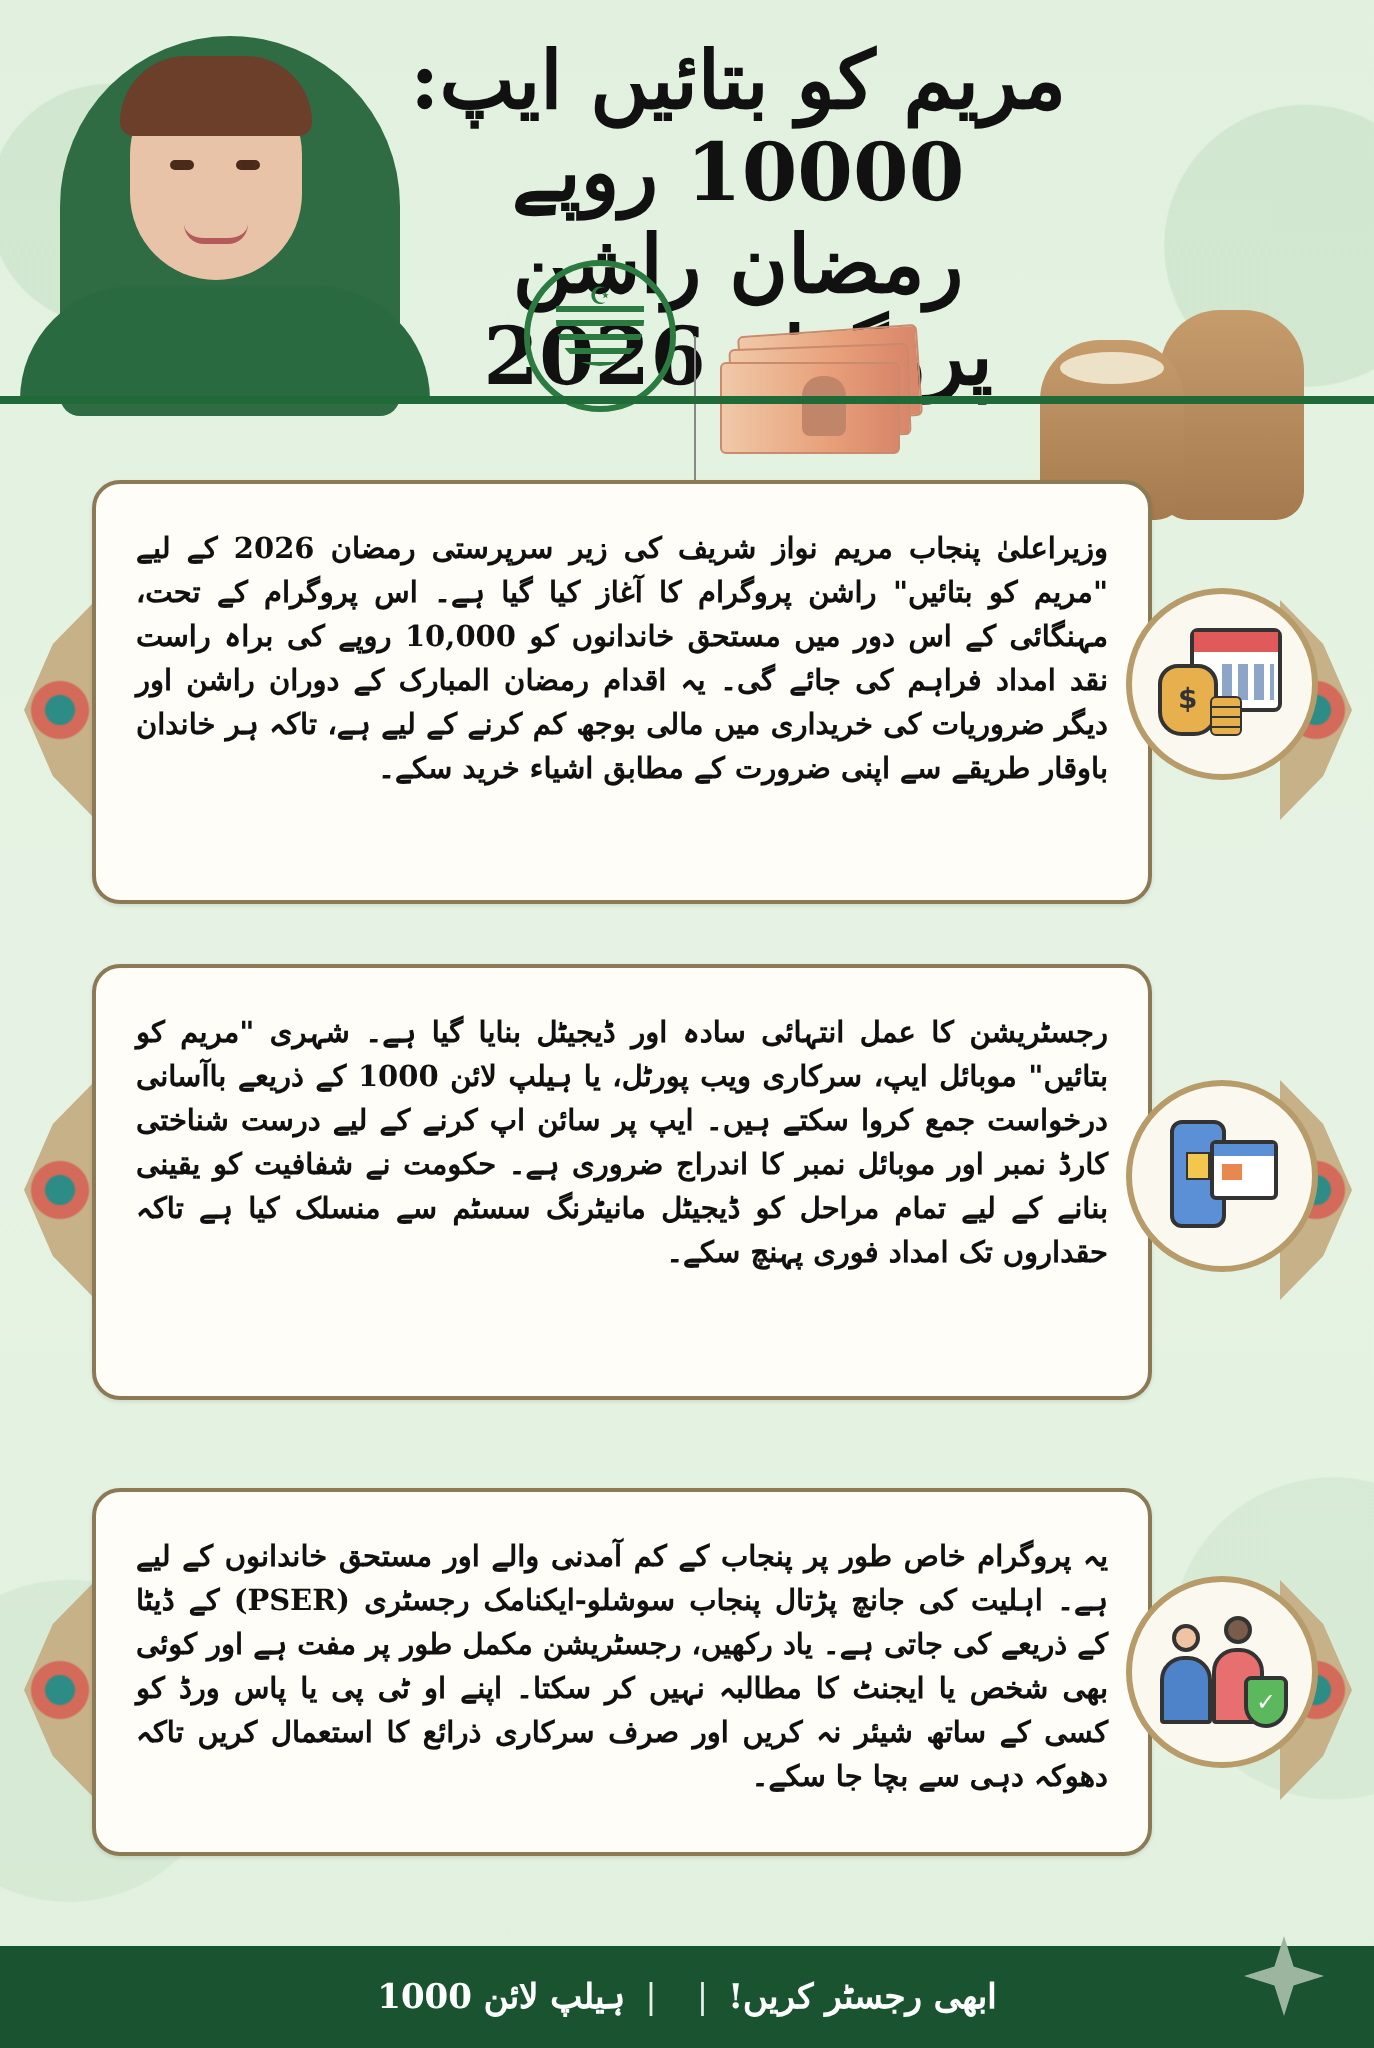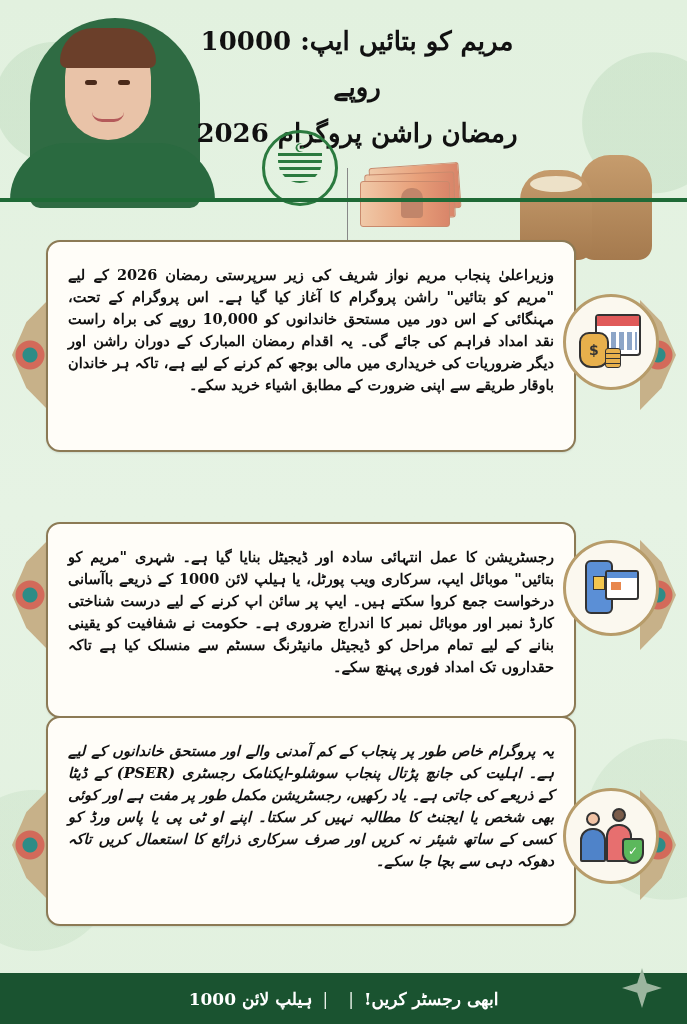--- a/index.html
+++ b/index.html
@@ -39,24 +39,24 @@
   }
   .portrait .eye { position: absolute; top: 72px; width: 12px; height: 5px; background: #4a2a1a; border-radius: 6px; }
   .portrait .eye.l { left: 75px; }
   .portrait .eye.r { left: 108px; }
   .portrait .smile { position: absolute; left: 82px; top: 104px; width: 32px; height: 10px; border-bottom: 3px solid #b45a5a; border-radius: 0 0 16px 16px; }
   .portrait .dress {
     position: absolute; left: 0; top: 135px; width: 205px; height: 57px;
     background: #2a6a40; border-radius: 60px 60px 0 0;
   }
   .title {
-    position: absolute; right: 150px; top: 18px; width: 360px;
+    position: absolute; right: 138px; top: 18px; width: 360px;
     direction: rtl; text-align: center;
     font-family: "DejaVu Serif", serif; font-weight: bold;
-    color: #111; font-size: 26px; line-height: 46px;
+    color: #111; font-size: 40px; line-height: 46px;
   }
   .emblem {
     position: absolute; left: 262px; top: 130px; width: 76px; height: 76px;
     border: 3px solid #2b7a3f; border-radius: 50%;
     display: flex; align-items: center; justify-content: center;
   }
   .emblem .waves { width: 44px; height: 30px;
     background: repeating-linear-gradient(180deg, #2b7a3f 0 3px, transparent 3px 7px);
     border-radius: 0 0 22px 22px; }
   .emblem .moon { position: absolute; top: 8px; font-size: 12px; color: #2b7a3f; }
@@ -195,33 +195,33 @@
       <div class="cal"></div>
       <div class="bag">
           <span>$</span>
         </div>
       <div class="coins"></div>
     </div>
   </div>
 
   <div class="orn left" style="top:540px;"></div>
   <div class="orn right" style="top:540px;"></div>
-  <div class="card" style="top:482px; height:196px;margin-top:40px;">
+  <div class="card" style="top:482px; height:218px;">
     <div class="text">رجسٹریشن کا عمل انتہائی سادہ اور ڈیجیٹل بنایا گیا ہے۔ شہری "مریم کو بتائیں" موبائل ایپ، سرکاری ویب پورٹل، یا ہیلپ لائن 1000 کے ذریعے باآسانی درخواست جمع کروا سکتے ہیں۔ ایپ پر سائن اپ کرنے کے لیے درست شناختی کارڈ نمبر اور موبائل نمبر کا اندراج ضروری ہے۔ حکومت نے شفافیت کو یقینی بنانے کے لیے تمام مراحل کو ڈیجیٹل مانیٹرنگ سسٹم سے منسلک کیا ہے تاکہ حقداروں تک امداد فوری پہنچ سکے۔</div>
   </div>
   <div class="icon-circle" style="top:540px;">
     <div class="ico-phone">
       <div class="ph"></div>
       <div class="br"></div>
     </div>
   </div>
 
   <div class="orn left" style="top:790px;"></div>
   <div class="orn right" style="top:790px;"></div>
-  <div class="card" style="top:716px; height:210px;font-style:italic;">
+  <div class="card" style="top:744px; height:184px;">
     <div class="text">یہ پروگرام خاص طور پر پنجاب کے کم آمدنی والے اور مستحق خاندانوں کے لیے ہے۔ اہلیت کی جانچ پڑتال پنجاب سوشلو-ایکنامک رجسٹری (PSER) کے ڈیٹا کے ذریعے کی جاتی ہے۔ یاد رکھیں، رجسٹریشن مکمل طور پر مفت ہے اور کوئی بھی شخص یا ایجنٹ کا مطالبہ نہیں کر سکتا۔ اپنے او ٹی پی یا پاس ورڈ کو کسی کے ساتھ شیئر نہ کریں اور صرف سرکاری ذرائع کا استعمال کریں تاکہ دھوکہ دہی سے بچا جا سکے۔</div>
   </div>
   <div class="icon-circle" style="top:788px;">
     <div class="ico-fam">
       <div class="h h1"></div>
       <div class="h h2"></div>
       <div class="p p1"></div>
       <div class="p p2"></div>
       <div class="sh">✓</div>
     </div>

